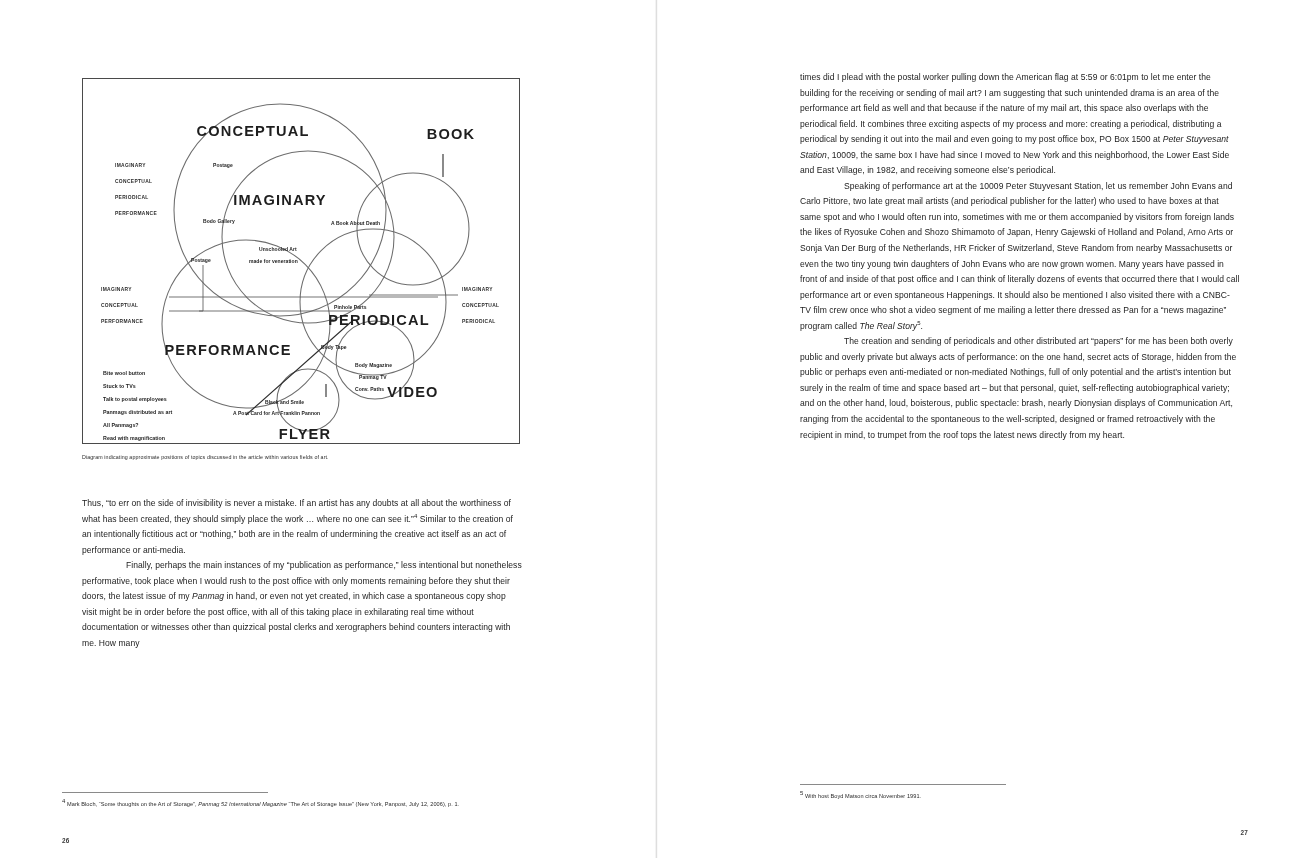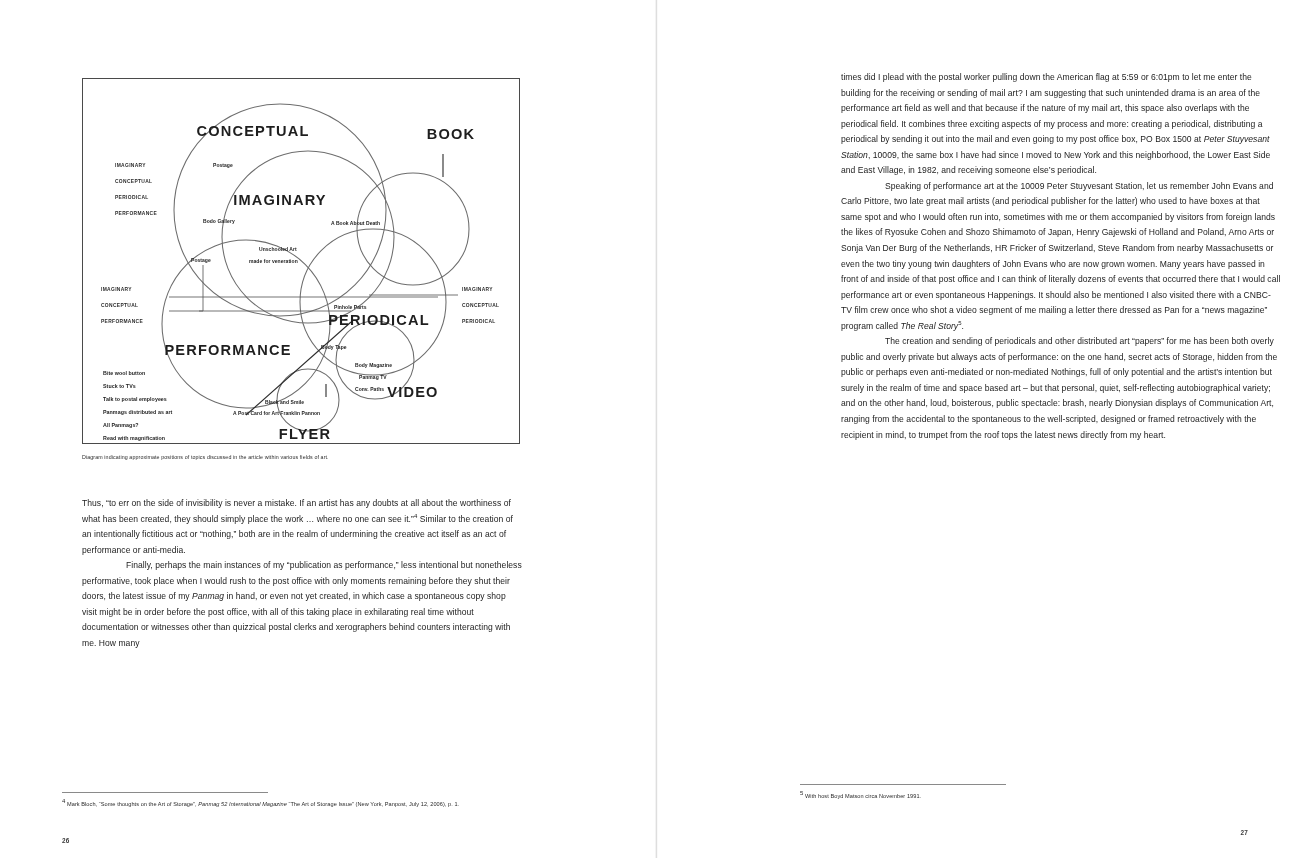--- a/index.html
+++ b/index.html
@@ -74,21 +74,21 @@
   
   .body-col {
     margin-top: 34px;
     width: 440px;
     font-size: 8.55px;
     line-height: 1.82;
     color: #1c1c1c;
     text-align: left;
     letter-spacing: 0.005em;
   }
-  .page-right .body-col { margin-top: 0; width: 440px; margin-left: 41px; }
+  .page-right .body-col { margin-top: 0; width: 440px; }
   .body-col p { margin: 0; }
   .body-col p.indent { text-indent: 44px; }
   .body-col em { font-style: italic; }
   .sup { font-size: 6px; vertical-align: super; line-height: 0; }
 
   
   .footnote-area {
     position: absolute;
     left: 62px;
     bottom: 56px;

